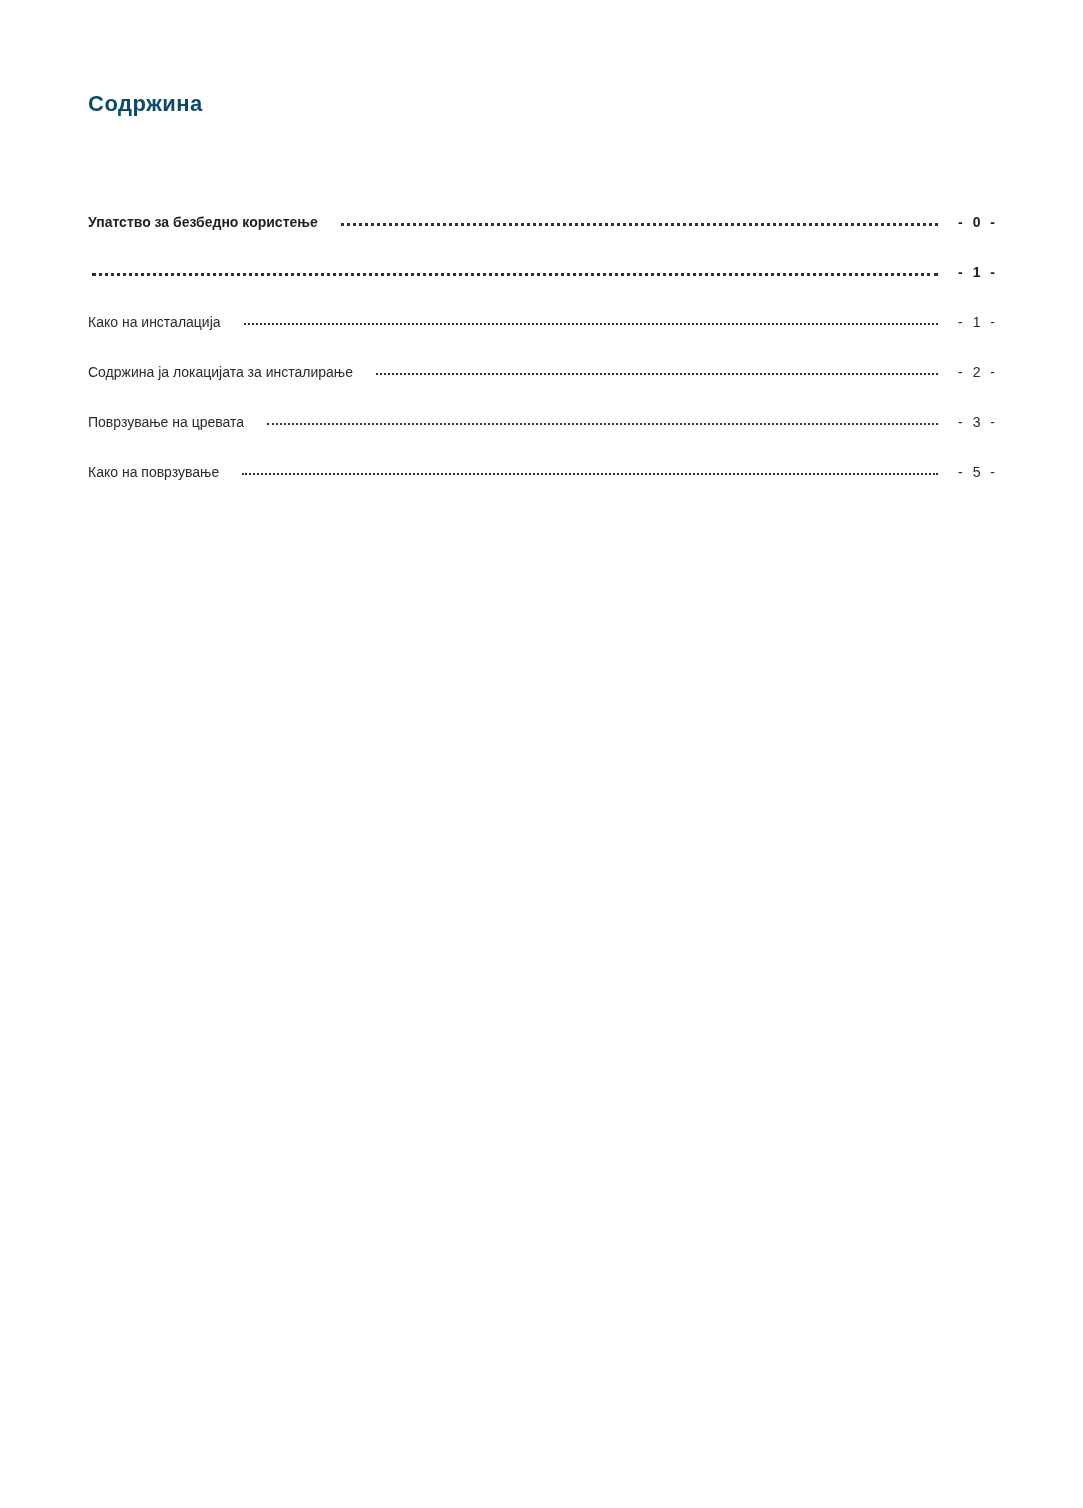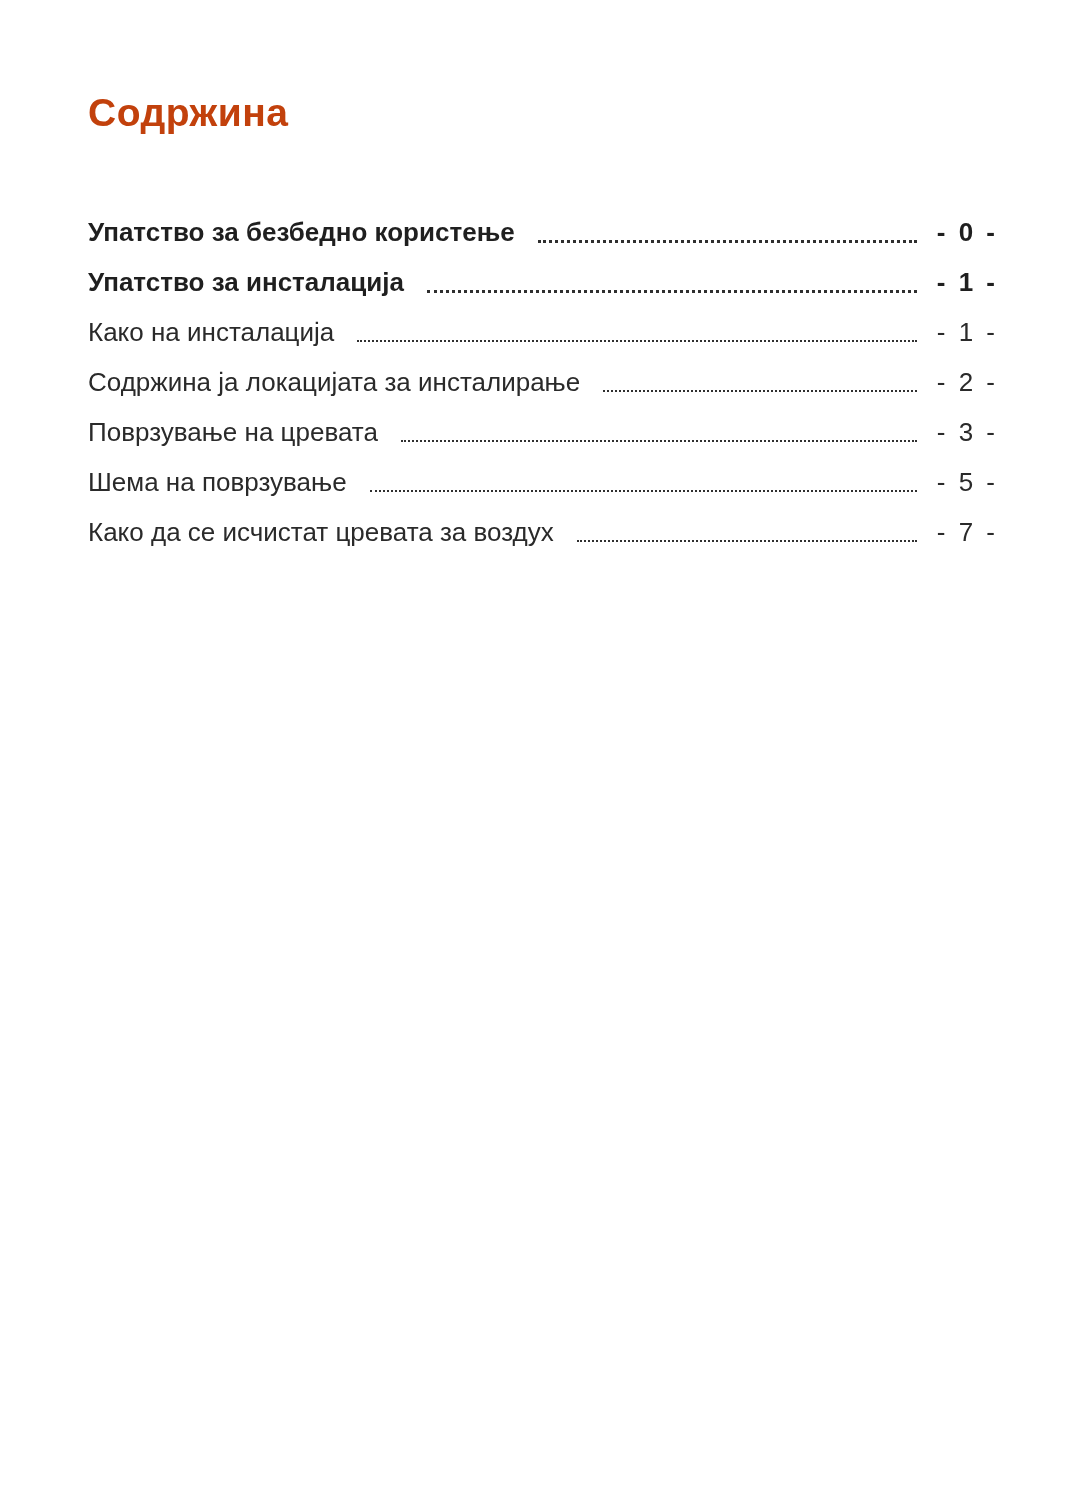--- a/index.html
+++ b/index.html
@@ -16,34 +16,34 @@
   }
   .page {
     box-sizing: border-box;
     width: 1083px;
     height: 1508px;
     padding: 93px 88px 0 88px;
     background: #ffffff;
   }
   .doc-title {
     margin: 0;
-    font-size: 39px;
+    font-size: 22px;
     line-height: 1;
     font-weight: bold;
-    color: #c2410c;
+    color: #0c4a6e;
     letter-spacing: 0.5px;
   }
   .toc-list {
     margin-top: 66px;
   }
   .toc-row {
     display: flex;
     align-items: flex-end;
     height: 50px;
-    font-size: 26px;
+    font-size: 14px;
     line-height: 1.2;
     color: #2a2a2a;
     gap: 19px;
   }
   .toc-row.bold {
     font-weight: bold;
     color: #1f1f1f;
   }
   .toc-label {
     white-space: nowrap;
@@ -75,21 +75,20 @@
 
   <div class="toc-list">
 
     <div class="toc-row bold">
       <span class="toc-label">Упатство за безбедно користење</span>
       <span class="toc-leader"></span>
       <span class="toc-page">- 0 -</span>
     </div>
 
     <div class="toc-row bold">
-      <span class="toc-label">Упатство за инсталација</span>
       <span class="toc-leader"></span>
       <span class="toc-page">- 1 -</span>
     </div>
 
     <div class="toc-row">
       <span class="toc-label">Како на инсталација</span>
       <span class="toc-leader"></span>
       <span class="toc-page">- 1 -</span>
     </div>
 
@@ -99,26 +98,21 @@
       <span class="toc-page">- 2 -</span>
     </div>
 
     <div class="toc-row">
       <span class="toc-label">Поврзување на цревата</span>
       <span class="toc-leader"></span>
       <span class="toc-page">- 3 -</span>
     </div>
 
     <div class="toc-row">
-      <span class="toc-label">Шема на поврзување</span>
+      <span class="toc-label">Како на поврзување</span>
       <span class="toc-leader"></span>
       <span class="toc-page">- 5 -</span>
     </div>
 
 
-    <div class="toc-row">
-      <span class="toc-label">Како да се исчистат цревата за воздух</span>
-      <span class="toc-leader"></span>
-      <span class="toc-page">- 7 -</span>
-    </div>
 
   </div>
 </div>
 
 </body></html>

